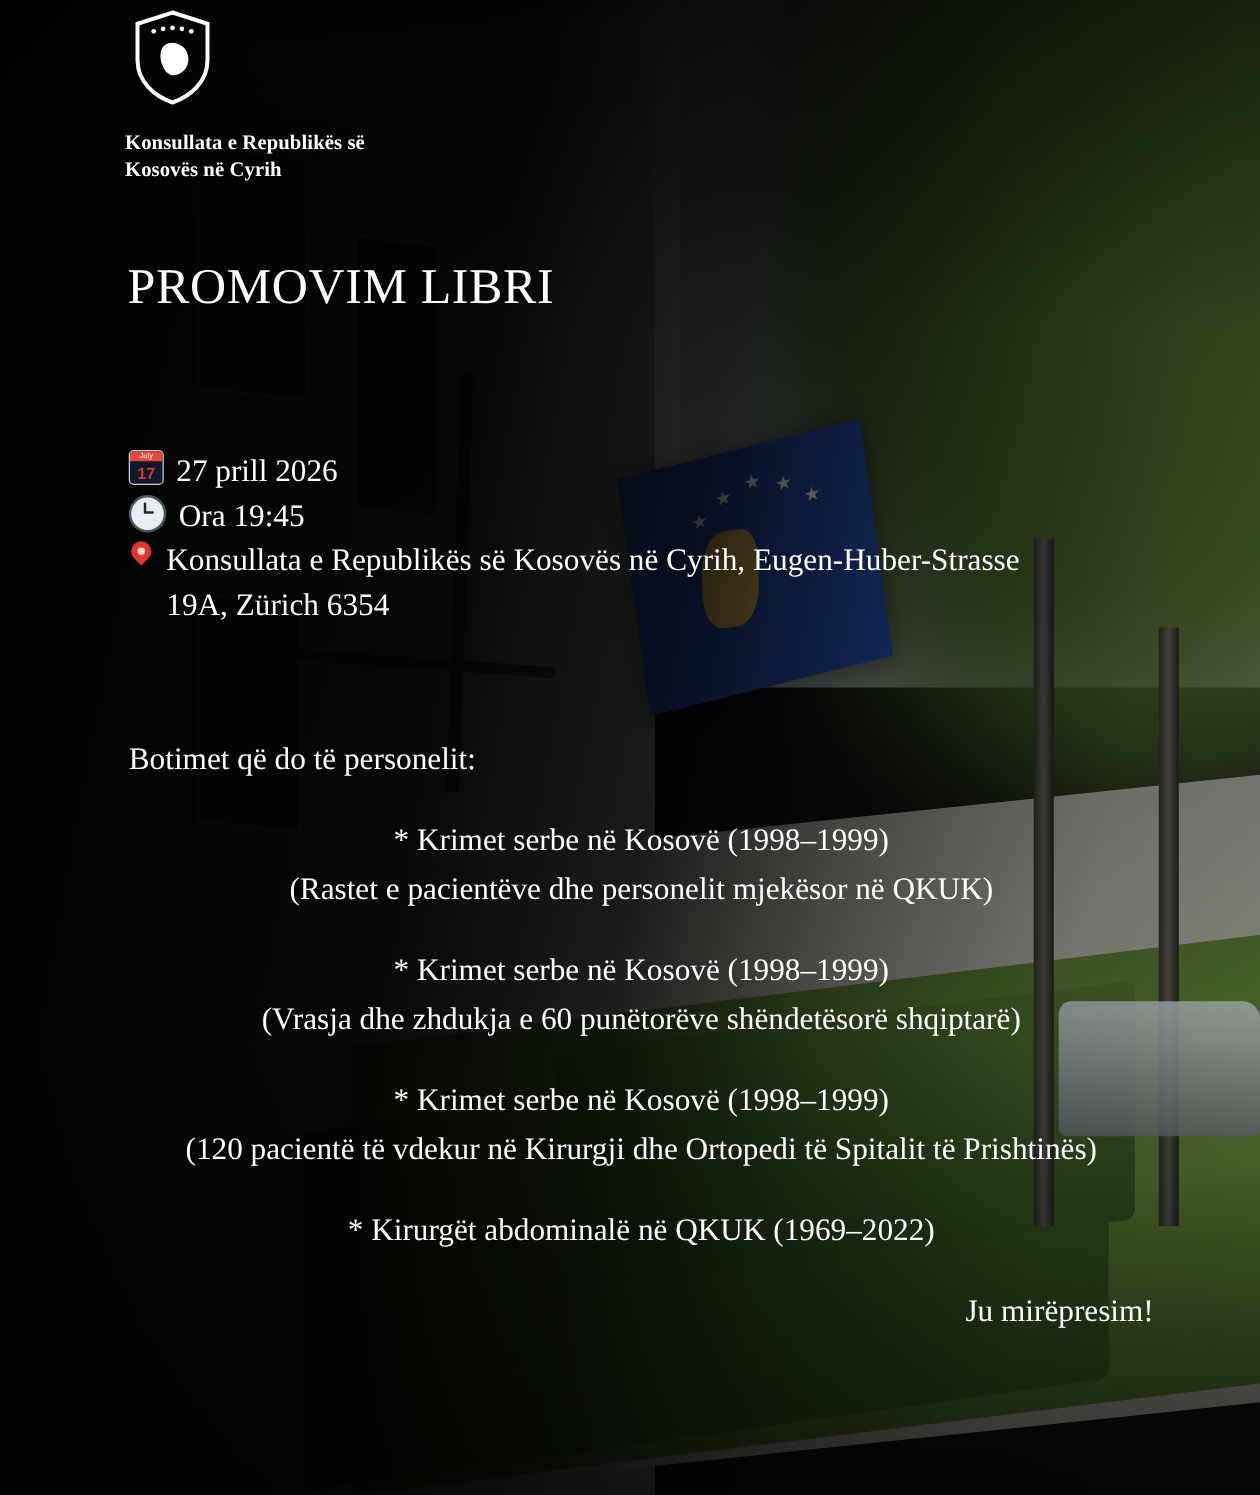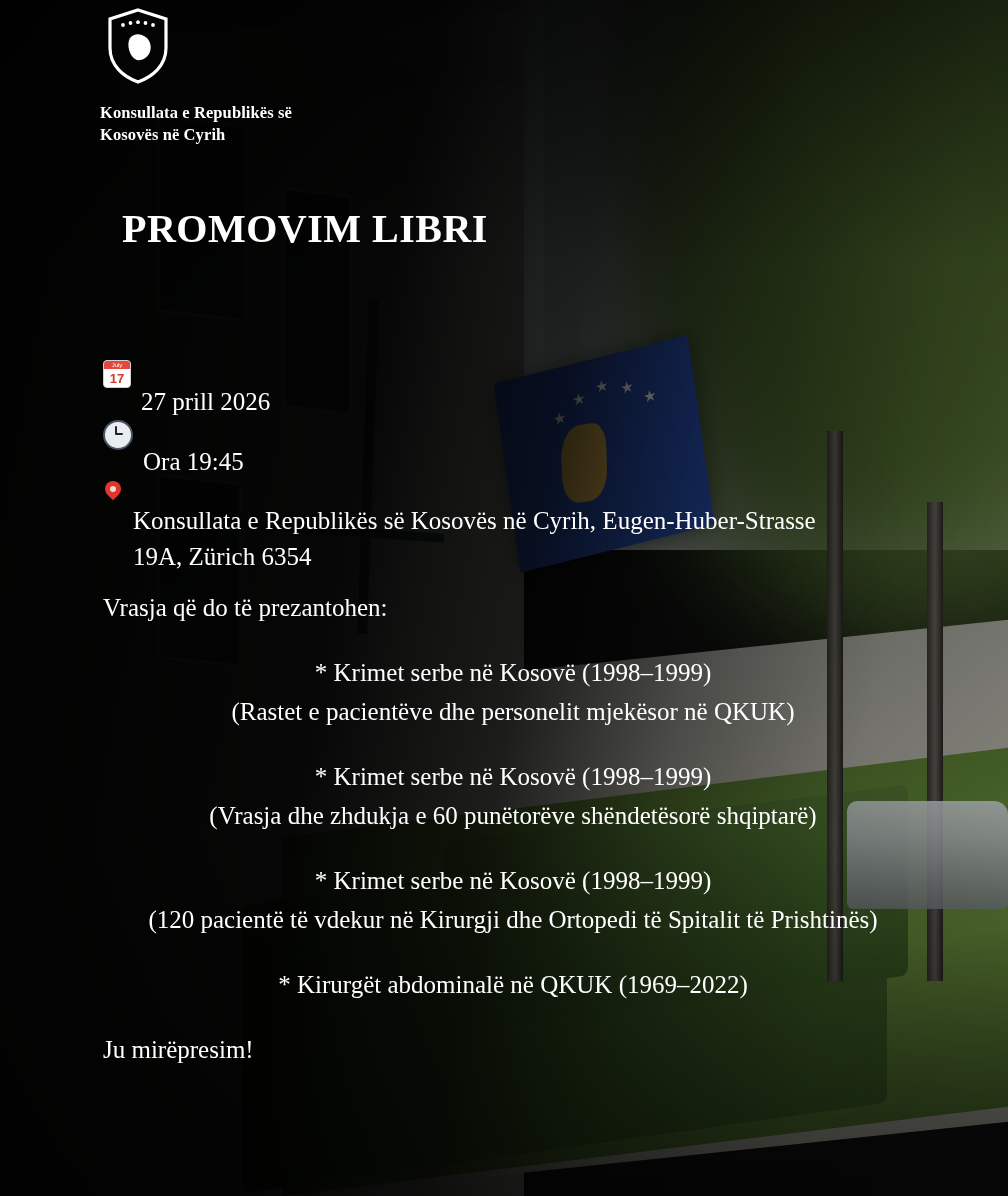--- a/index.html
+++ b/index.html
@@ -194,23 +194,22 @@
     letter-spacing: .1px;
     white-space: pre-line;
   }
 
   .title {
     position: absolute;
     left: 102px;
     top: 205px;
     font-size: 40px;
     letter-spacing: .5px;
-    font-weight: 700;
+    font-weight: 400;
     color: #ffffff;
-    margin-left: 20px;
   }
 
   .author {
     position: absolute;
     left: 103px;
     top: 292px;
     font-size: 27px;
     font-weight: 400;
   }
 
@@ -225,40 +224,40 @@
   .detail-row {
     display: flex;
     align-items: flex-start;
     gap: 10px;
   }
   .detail-row .ico {
     flex: 0 0 auto;
     font-size: 22px;
     line-height: 1.45;
   }
-  .detail-text { flex: 1 1 auto; margin-top: 24px; }
+  .detail-text { flex: 1 1 auto; }
 
   .body {
     position: absolute;
     left: 103px;
     top: 588px;
     width: 820px;
     font-size: 25px;
     line-height: 1.56;
   }
   .body p { margin: 0 0 26px 0; }
-  .body p.last { margin-bottom: 0; }
+  .body p.last { margin-bottom: 0; text-align: right; }
   .body .sub { display: block; text-align: center; }
 
   
   .cal {
     display: inline-block;
     width: 26px; height: 26px;
     border-radius: 4px;
-    background: #ffffff;
+    background: #0f172a;
     border: 1px solid #cfcfcf;
     position: relative;
     vertical-align: -5px;
     overflow: hidden;
     font-family: "Liberation Sans", sans-serif;
   }
   .cal .cal-top {
     position: absolute; left: 0; top: 0; right: 0; height: 8px;
     background: #e2483c; color: #fff; font-size: 6px;
     text-align: center; line-height: 8px;
@@ -383,21 +382,21 @@
       </div>
 
       <div class="detail-row">
         <span class="ico"><span class="pin"></span></span>
         <span class="detail-text">Konsullata e Republikës së Kosovës në Cyrih, Eugen-Huber-Strasse 19A, Zürich 6354</span>
       </div>
 
     </div>
 
     <div class="body">
-      <p>Vrasja që do të prezantohen:</p>
+      <p>Botimet që do të personelit:</p>
 
       <p>
         <span class="sub">* Krimet serbe në Kosovë (1998–1999)</span>
         <span class="sub">(Rastet e pacientëve dhe personelit mjekësor në QKUK)</span>
       </p>
 
       <p>
         <span class="sub">* Krimet serbe në Kosovë (1998–1999)</span>
         <span class="sub">(Vrasja dhe zhdukja e 60 punëtorëve shëndetësorë shqiptarë)</span>
       </p>

